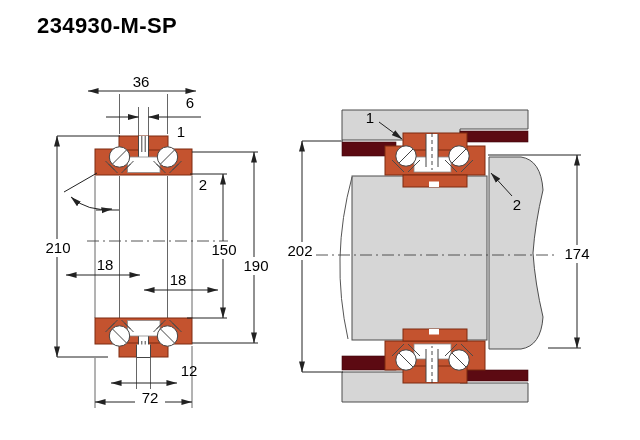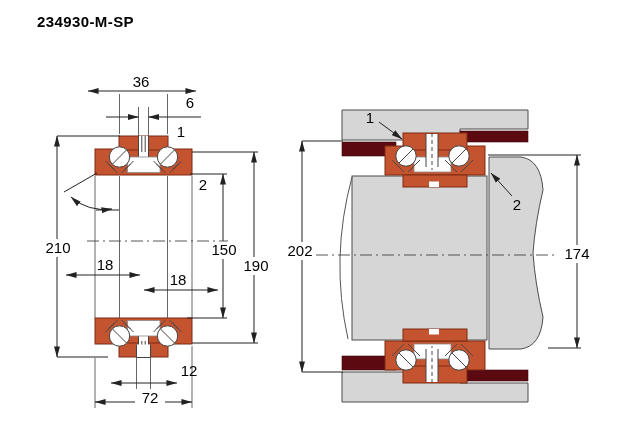--- a/index.html
+++ b/index.html
@@ -1,18 +1,18 @@
 <!DOCTYPE html>
 <html style="--bearing: #c4532f; --steel: #d6d6d6; --seal: #5c0a12; --line: #333333; --background: #ffffff;"><head>
 <meta charset="utf-8">
 <style>
   html,body{margin:0;padding:0;background:#fff;}
   #stage{position:relative;width:640px;height:440px;background:var(--background,#fff);
          font-family:"Liberation Sans", sans-serif;overflow:hidden;}
-  #title{position:absolute;left:37px;top:13px;font-size:15px;font-weight:bold;
+  #title{position:absolute;left:37px;top:13px;font-size:22px;font-weight:bold;
          letter-spacing:.4px;color:#000;}
   svg{position:absolute;left:0;top:0;}
   .org{fill:var(--bearing,#c4532f);stroke:#7d2b10;stroke-width:1;}
   .gry{fill:var(--steel,#d6d6d6);stroke:#4d4d4d;stroke-width:1;}
   .mrn{fill:var(--seal,#5c0a12);stroke:#3c060c;stroke-width:.6;}
   .wh{fill:#fff;stroke:none;}
   .whl{fill:#fff;stroke:#8a8a8a;stroke-width:.8;}
   .ln{stroke:#444;stroke-width:1;fill:none;}
   .ext{stroke:#555;stroke-width:.9;fill:none;}
   .dl{stroke:#222;stroke-width:1;fill:none;}

